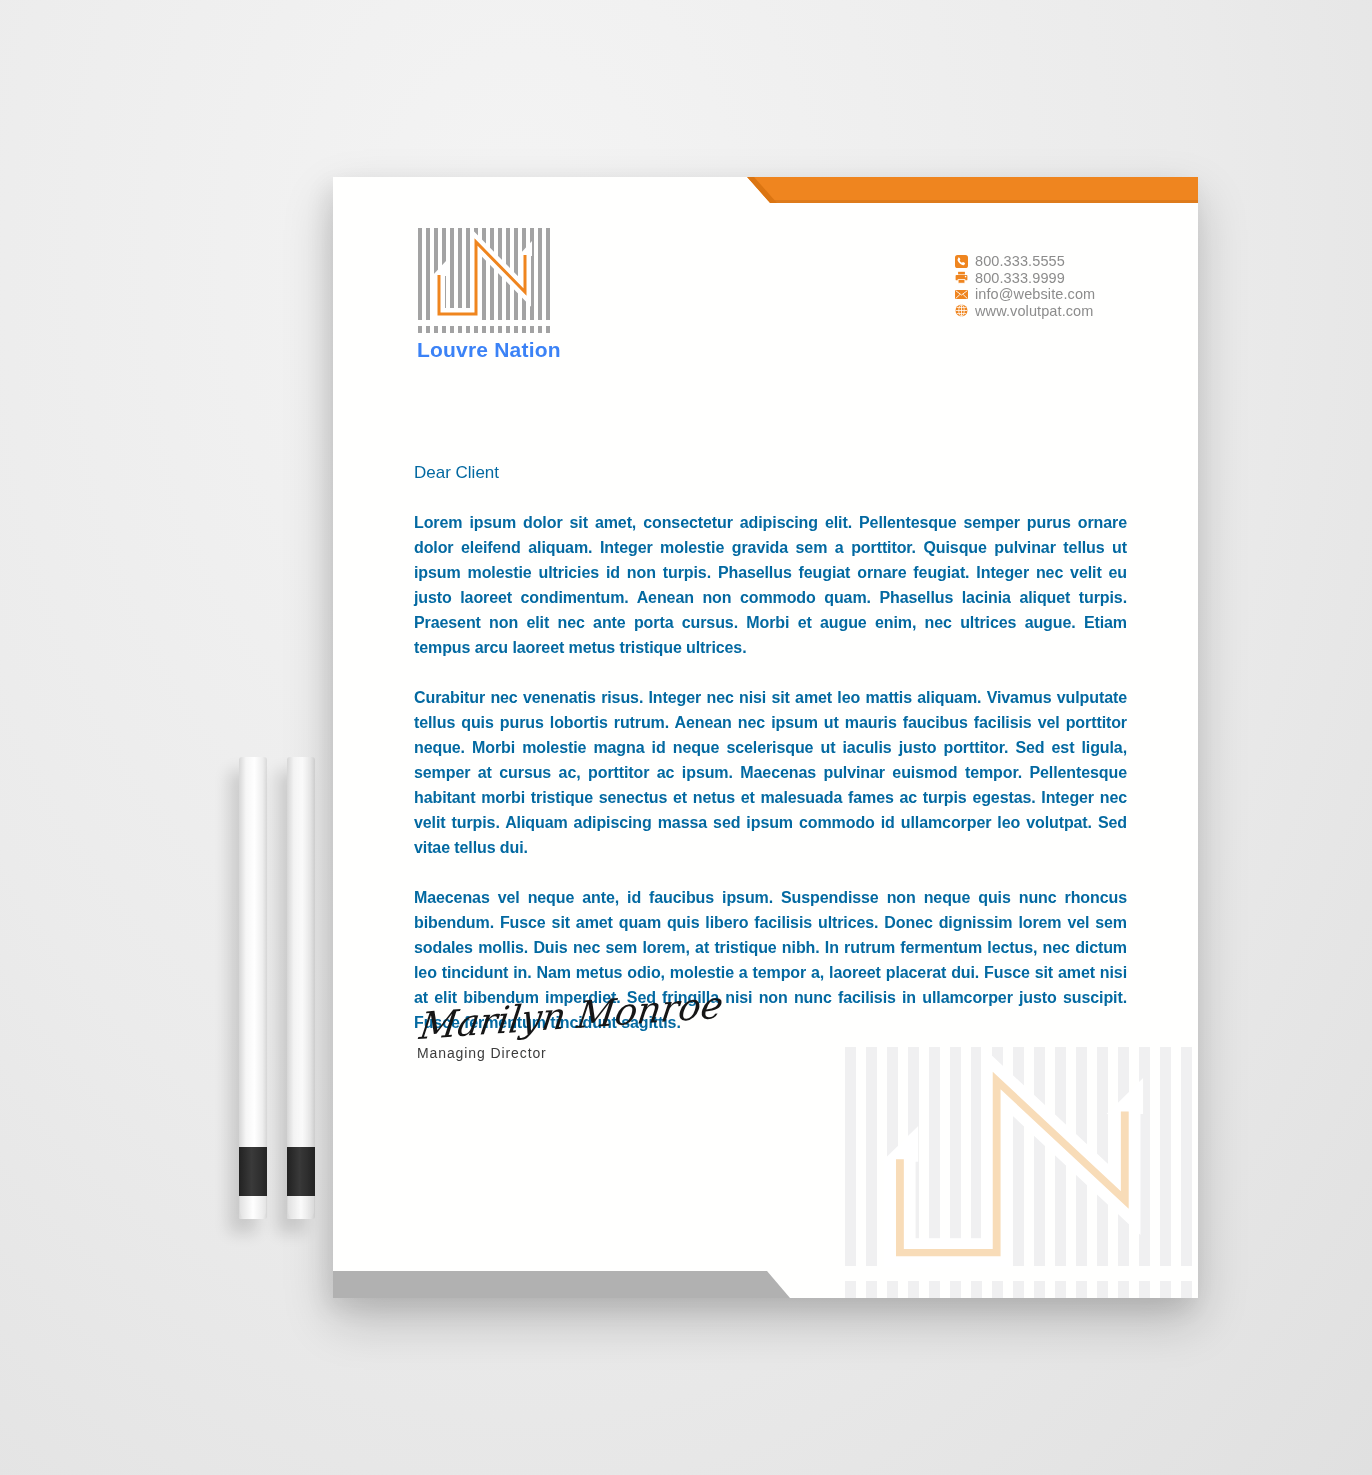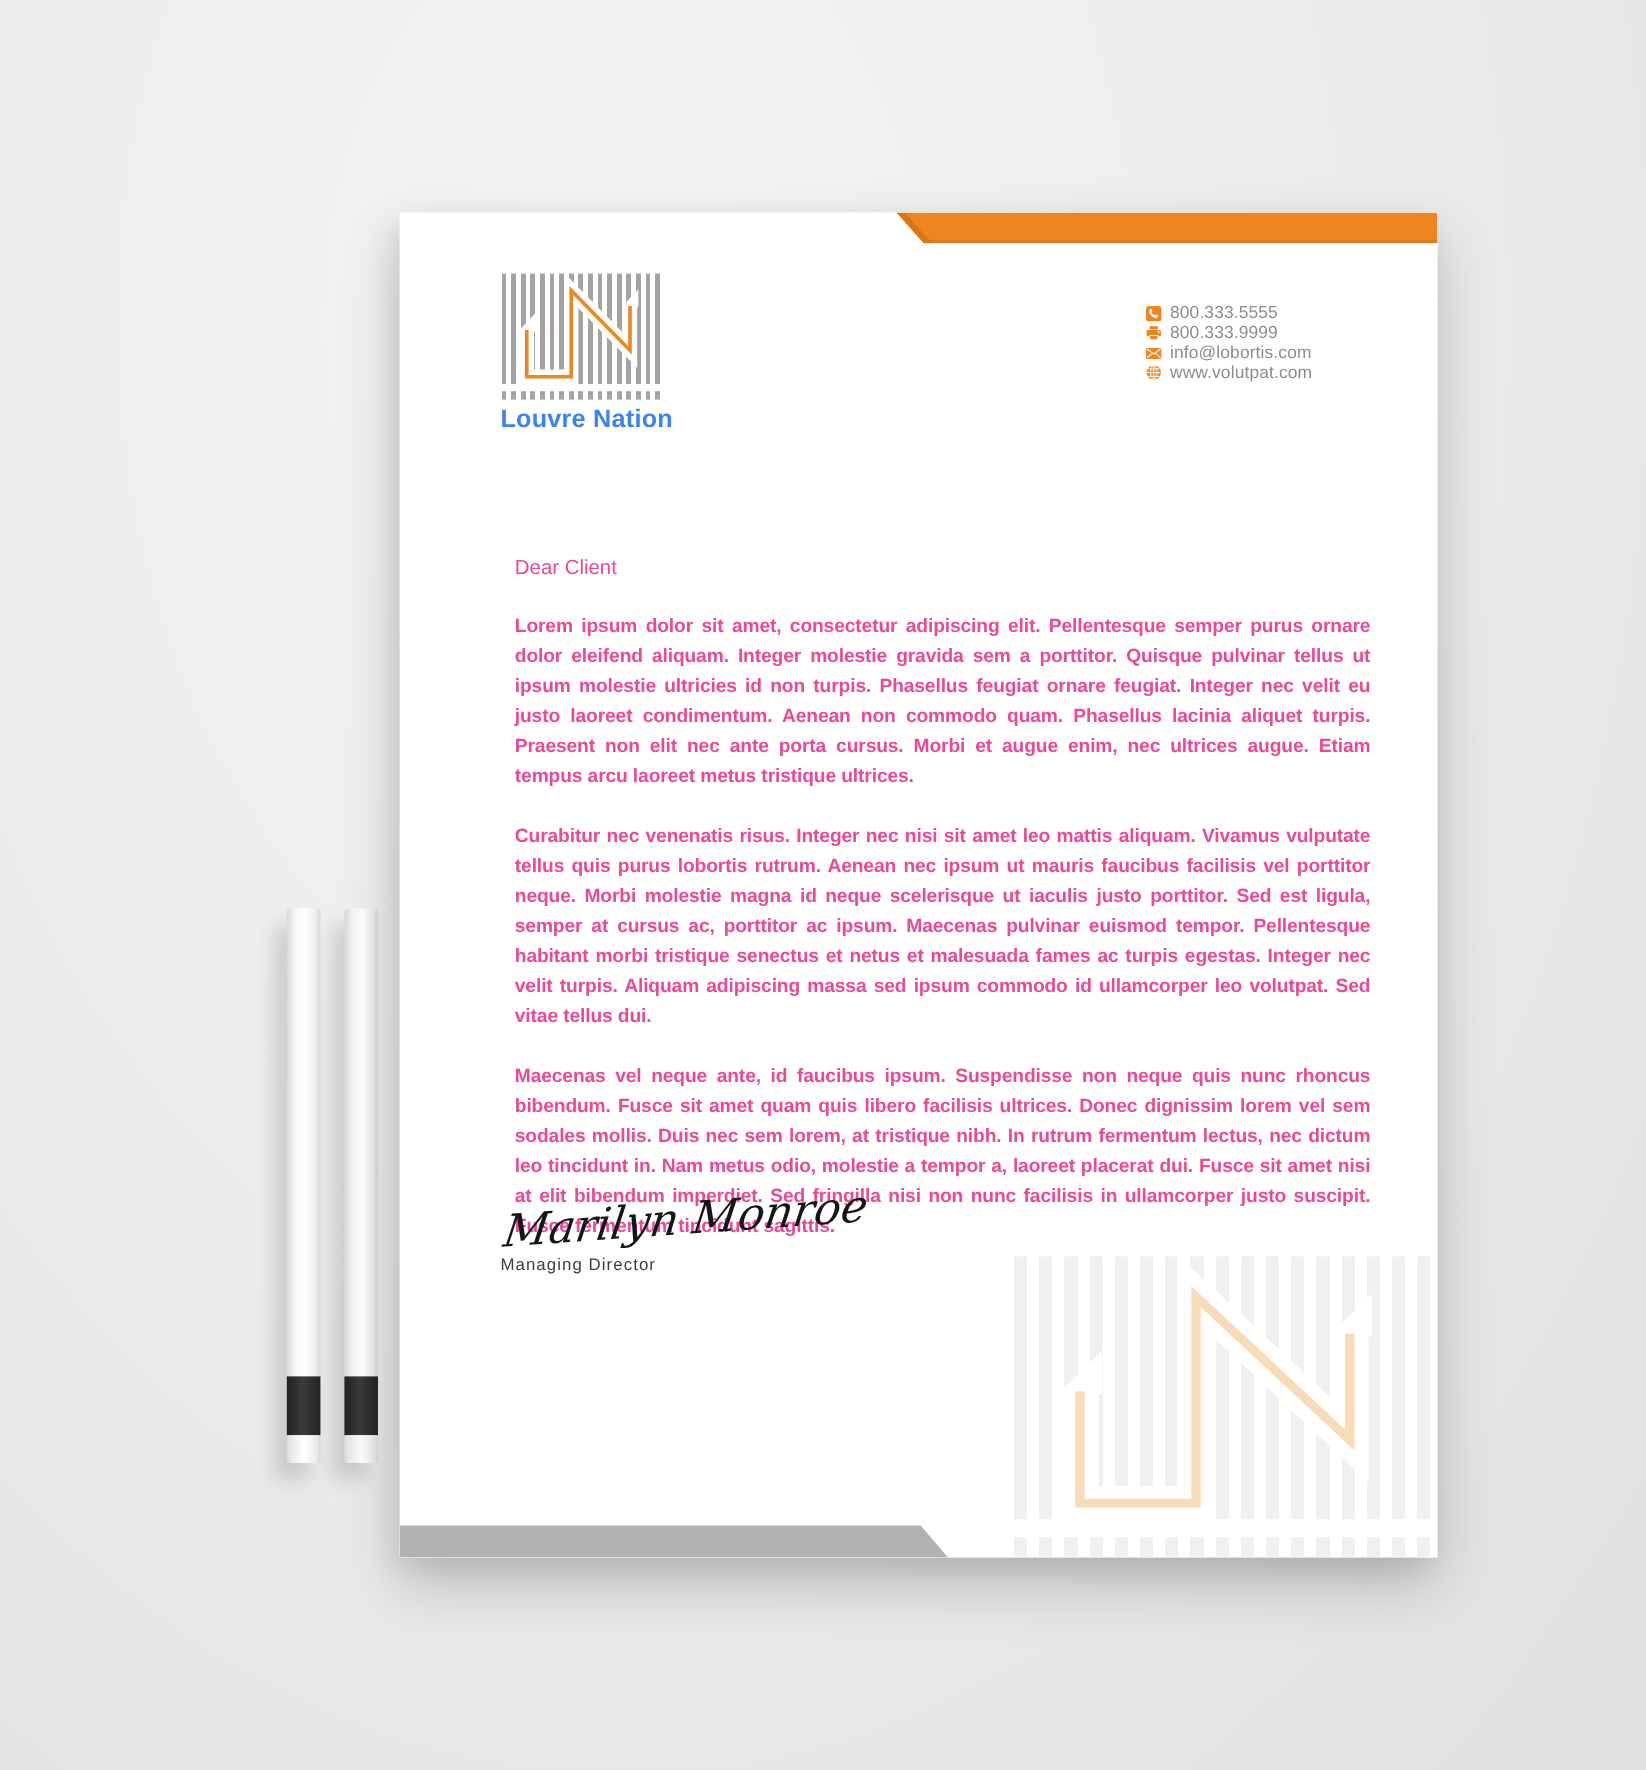--- a/index.html
+++ b/index.html
@@ -50,21 +50,21 @@
   .logo-text{
     position:absolute;left:84px;top:161px;font-size:21px;font-weight:bold;
     color:#3b82f6;letter-spacing:0.2px;white-space:nowrap;
   }
   
   .contact{position:absolute;left:622px;top:76px;display:flex;flex-direction:column;}
   .contact .row{display:flex;align-items:center;gap:7px;height:16.5px;}
   .contact .row svg{flex:0 0 auto;display:block;}
   .contact .val{font-size:14.5px;color:#8c8c8c;letter-spacing:0.1px;}
   
-  .letter{position:absolute;left:96px;top:284px;width:713px;color:#ec4899;}
+  .letter{position:absolute;left:81px;top:284px;width:713px;color:#0369a1;}
   .salutation{font-size:17px;line-height:24px;margin:0 0 25px 0;}
   .letter p.body{font-size:16px;line-height:25px;margin:0 0 25px 0;text-align:justify;letter-spacing:-0.1px;font-weight:bold;}
   
   .signature{
     position:absolute;left:84px;top:828px;
     font-family:"DejaVu Serif", serif;font-style:italic;font-size:37px;color:#161616;
     transform:rotate(-4deg) skewX(-12deg);transform-origin:left bottom;white-space:nowrap;
   }
   .sig-title{position:absolute;left:84px;top:868px;font-size:14px;color:#3c3c3c;letter-spacing:0.9px;}
   
@@ -121,21 +121,21 @@
           <circle cx="10.6" cy="5.6" r="0.8" fill="#FFFFFF"></circle>
         </svg>
         <span class="val">800.333.9999</span>
       </div>
       <div class="row">
         <svg width="13" height="13" viewBox="0 0 13 13">
           <rect y="1.9" width="13" height="9.2" rx="1" fill="#EF851F"></rect>
           <polyline points="0.9,2.8 6.5,7 12.1,2.8" fill="none" stroke="#FFFFFF" stroke-width="0.9"></polyline>
           <path d="M0.9 10.3 L4.9 6.5 M12.1 10.3 L8.1 6.5" stroke="#FFFFFF" stroke-width="0.9"></path>
         </svg>
-        <span class="val">info@lobortis.com</span>
+        <span class="val">info@website.com</span>
       </div>
       <div class="row">
         <svg width="13" height="13" viewBox="0 0 13 13">
           <circle cx="6.5" cy="6.5" r="6" fill="#EF851F"></circle>
           <path d="M0.7 6.5 H12.3 M1.9 3.4 H11.1 M1.9 9.6 H11.1 M6.5 0.6 V12.4" stroke="#FFFFFF" stroke-width="0.8" fill="none"></path>
           <ellipse cx="6.5" cy="6.5" rx="2.7" ry="5.9" fill="none" stroke="#FFFFFF" stroke-width="0.8"></ellipse>
         </svg>
         <span class="val">www.volutpat.com</span>
       </div>
     </div>

